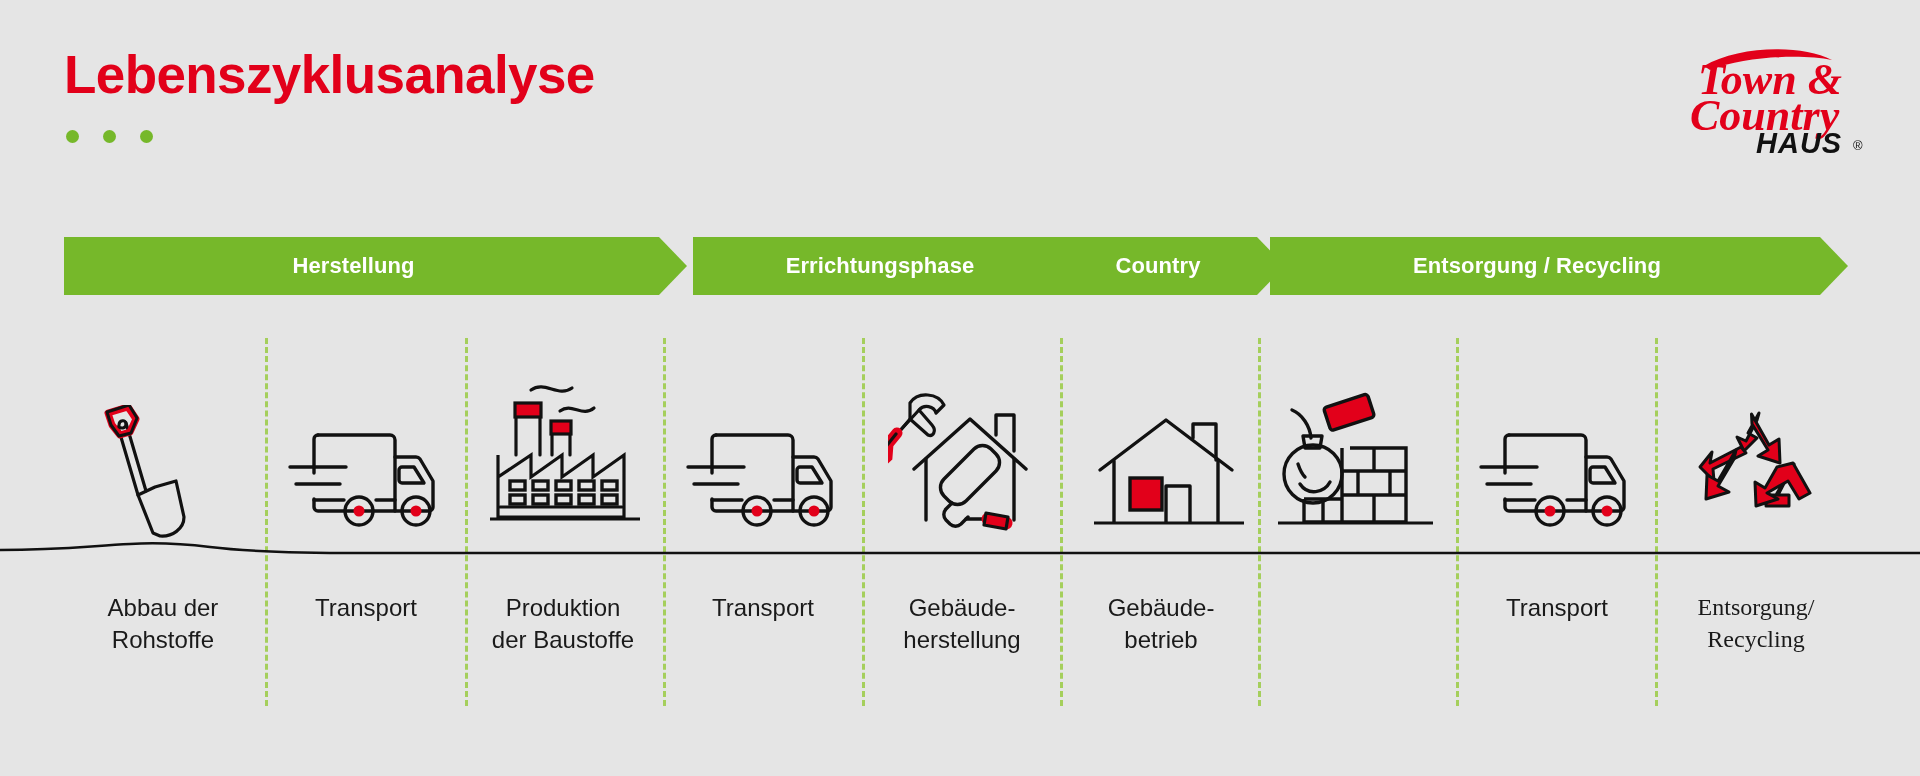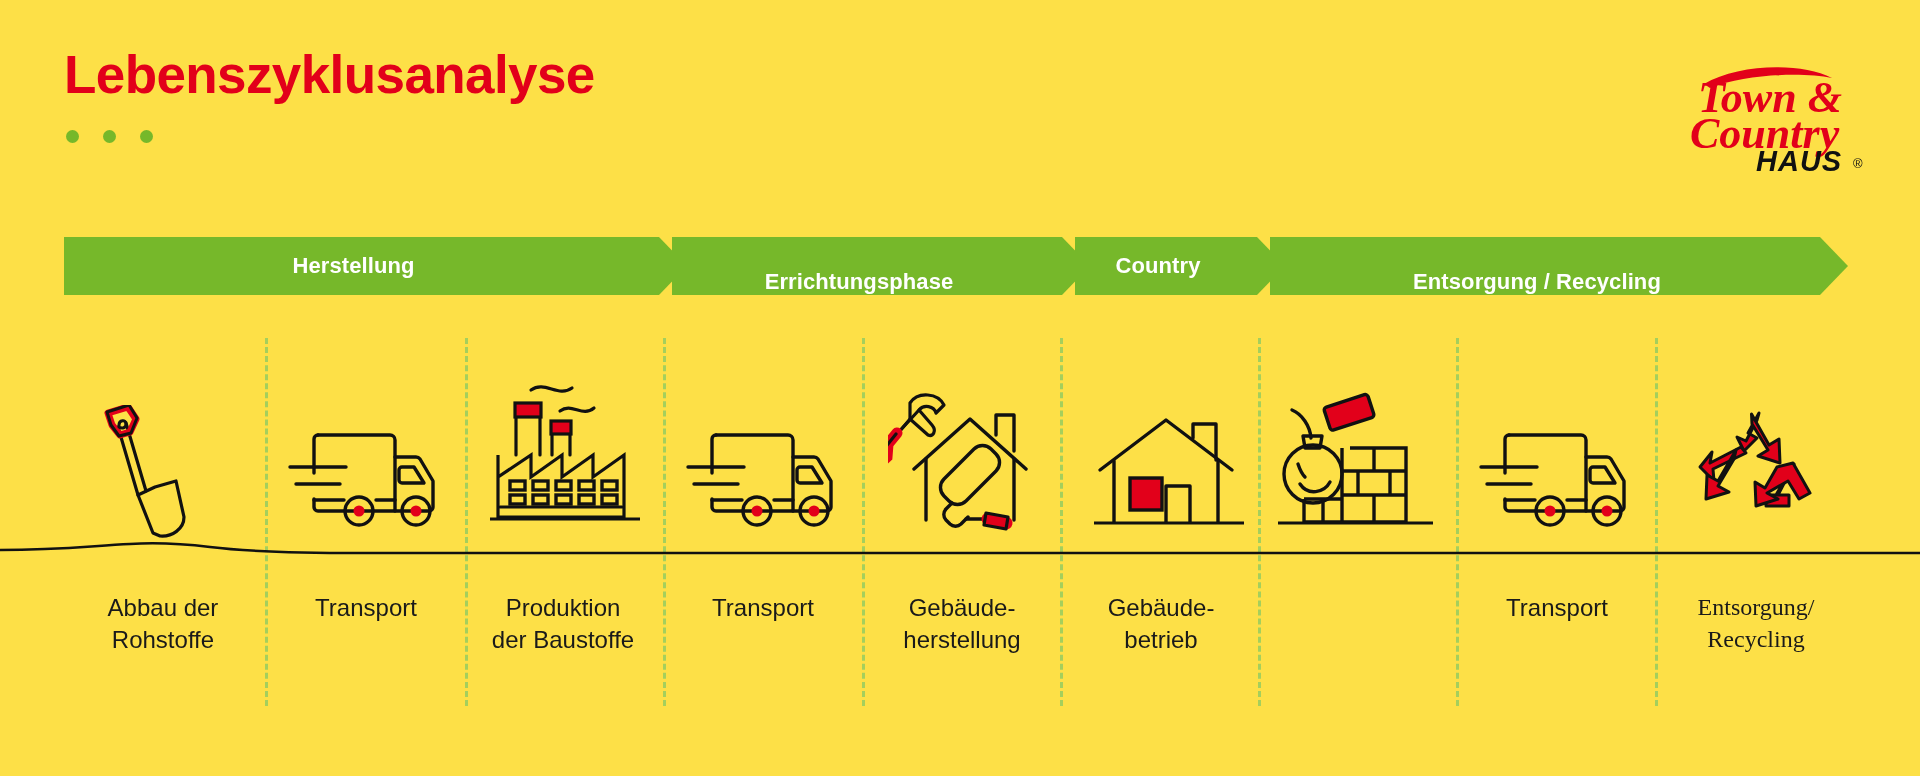--- a/index.html
+++ b/index.html
@@ -8,21 +8,21 @@
     background: #ffffff;
   }
   body {
     font-family: "Liberation Sans", sans-serif;
     -webkit-font-smoothing: antialiased;
   }
   #canvas {
     position: relative;
     width: 1920px;
     height: 776px;
-    background: #fde047;
+    background: #e5e5e5;
     overflow: hidden;
   }
 
   
   #page-title {
     position: absolute;
     left: 64px;
     top: 48px;
     font-size: 53px;
     font-weight: bold;
@@ -42,21 +42,21 @@
     width: 13px;
     height: 13px;
     border-radius: 50%;
     background: #76b82a;
   }
 
   
   #logo {
     position: absolute;
     left: 1690px;
-    top: 50px;
+    top: 32px;
     width: 200px;
     height: 130px;
     text-decoration: underline;
   }
 
   
   #phase-row {
     position: absolute;
     left: 0;
     top: 237px;
@@ -165,29 +165,29 @@
       <text x="66" y="121" font-family="&quot;Liberation Sans&quot;, sans-serif" font-size="29" font-weight="bold" font-style="italic" fill="#111111" letter-spacing="1">HAUS</text>
       <text x="163" y="118" font-family="&quot;Liberation Sans&quot;, sans-serif" font-size="13" fill="#111111">®</text>
     </svg>
   </div>
 
   <div id="phase-row">
     <div class="phase" style="left:64px;width:595px;">
       <span class="phase-label">Herstellung</span>
       <span class="arrow-tip"></span>
     </div>
-    <div class="phase" style="left:672px;width:390px;align-items:flex-end;">
+    <div class="phase" style="left:693px;width:390px;">
       <span class="phase-label">Errichtungsphase</span>
       <span class="arrow-tip"></span>
     </div>
     <div class="phase" style="left:1075px;width:182px;">
       <span class="phase-label">Country</span>
       <span class="arrow-tip"></span>
     </div>
-    <div class="phase" style="left:1270px;width:550px;align-items:flex-end;">
+    <div class="phase" style="left:1270px;width:550px;">
       <span class="phase-label">Entsorgung / Recycling</span>
       <span class="arrow-tip"></span>
     </div>
   </div>
 
   <div class="divider" style="left:265px;"></div>
   <div class="divider" style="left:465px;"></div>
   <div class="divider" style="left:663px;"></div>
   <div class="divider" style="left:862px;"></div>
   <div class="divider" style="left:1060px;"></div>

